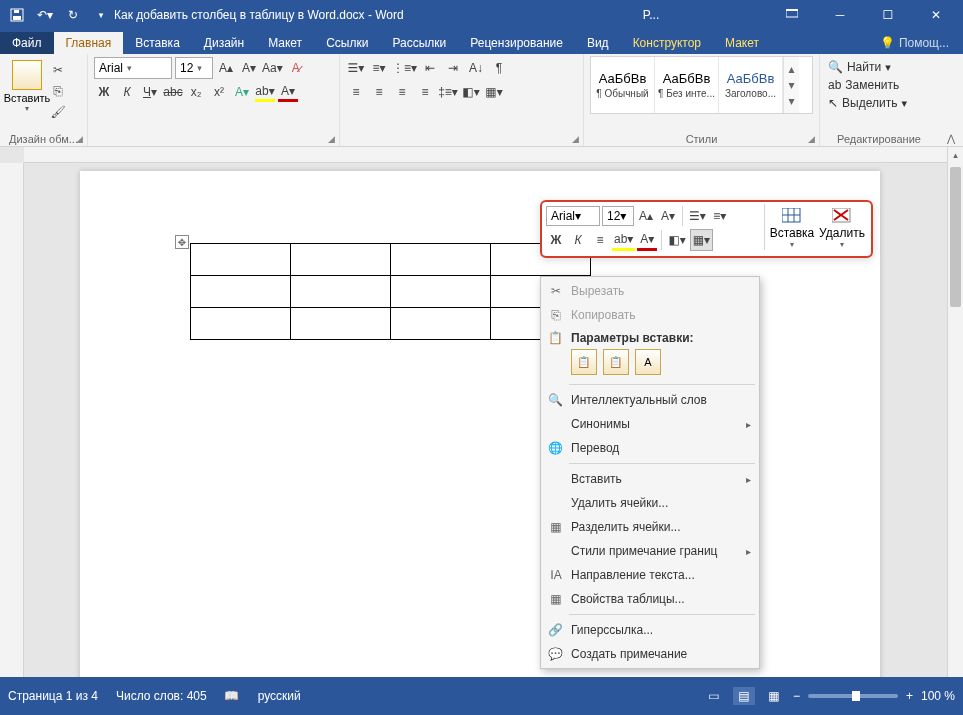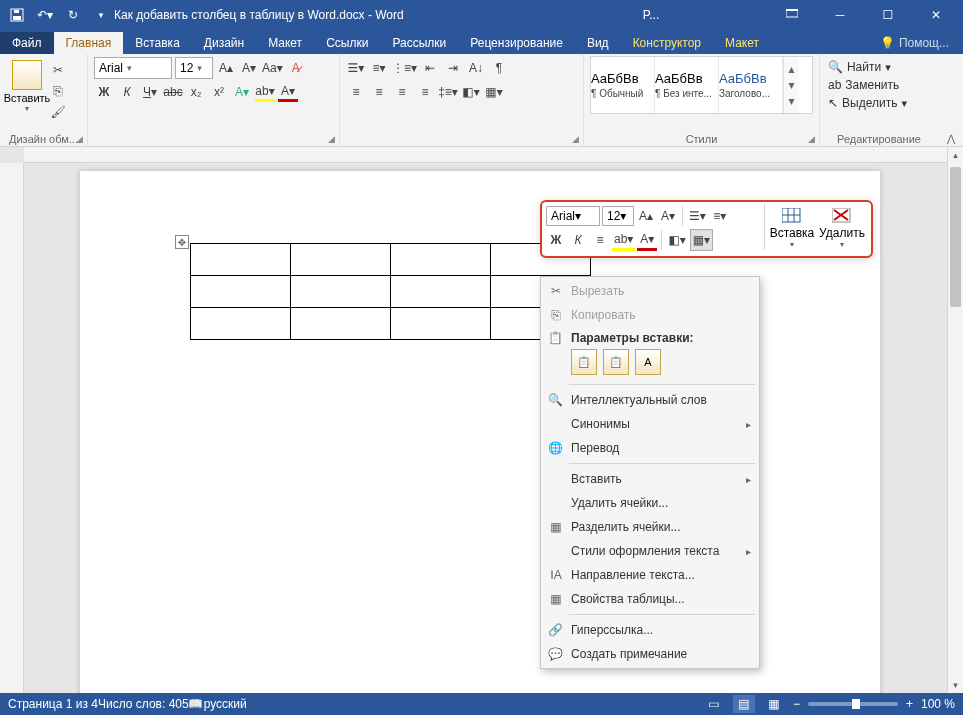--- a/index.html
+++ b/index.html
@@ -20,38 +20,38 @@
 .rgroup{border-right:1px solid #e1e1e1;padding:2px 6px 16px 6px;display:flex;flex-direction:column;position:relative}
 .rgroup-label{position:absolute;bottom:1px;left:0;right:0;text-align:center;font-size:11px;color:#666}
 .rgroup-launcher{position:absolute;bottom:2px;right:4px;font-size:9px;color:#888}
 .grow{display:flex;align-items:center;gap:3px;height:24px}
 .rbtn{min-width:20px;height:20px;display:flex;align-items:center;justify-content:center;cursor:pointer;color:#444;font-size:12px}
 .combo{border:1px solid #ababab;background:#fff;height:22px;display:flex;align-items:center;padding:0 2px 0 4px;font-size:12px}
 .combo .dd{color:#666;font-size:9px;margin-left:4px}
 .paste-big{width:42px;display:flex;flex-direction:column;align-items:center;padding-top:4px}
 .paste-big .ico{width:30px;height:30px;border:1px solid #d4a000;background:linear-gradient(#fff,#f5e6c0)}
 .styles{display:flex;border:1px solid #d4d4d4;background:#fff}
-.style-box{width:64px;height:56px;border-right:1px solid #e8e8e8;display:flex;flex-direction:column;align-items:flex-start;justify-content:center;font-size:10px}
+.style-box{width:64px;height:56px;border-right:1px solid #e8e8e8;display:flex;flex-direction:column;align-items:center;justify-content:center;font-size:10px}
 .style-box .prev{font-size:13px;margin-bottom:2px}
 .style-box .nm{font-size:10px;color:#444;white-space:nowrap;overflow:hidden;max-width:60px}
 .styles-expand{width:16px;display:flex;flex-direction:column;justify-content:center;align-items:center;background:#f8f8f8;border-left:1px solid #e1e1e1;cursor:pointer;color:#666;font-size:8px;gap:2px}
 .edit-group{padding:4px 8px}
 .edit-item{display:flex;align-items:center;gap:4px;font-size:11px;color:#333;padding:2px 0;cursor:pointer}
 .ribbon-collapse{width:24px;position:absolute;right:0;bottom:0;height:16px;display:flex;align-items:center;justify-content:center;color:#666;font-size:10px}
 .doc-area{position:absolute;top:147px;left:0;right:16px;bottom:22px;background:#e6e6e6;overflow:hidden}
 .ruler{position:absolute;top:0;left:24px;right:0;height:16px;background:#f3f3f3;border-bottom:1px solid #d4d4d4}
 .vruler{position:absolute;top:16px;left:0;width:24px;bottom:0;background:#f3f3f3;border-right:1px solid #d4d4d4}
 .page{position:absolute;top:24px;left:80px;width:800px;height:900px;background:#fff;box-shadow:0 0 6px rgba(0,0,0,.2)}
 .tbl-sel{position:absolute;top:64px;left:95px;width:14px;height:14px;border:1px solid #888;display:flex;align-items:center;justify-content:center;font-size:10px;color:#666;background:#fff}
 .wtable{position:absolute;top:72px;left:110px;border-collapse:collapse}
 .wtable td{border:1px solid #000;width:100px;height:32px}
 .scroll-v{position:absolute;top:147px;right:0;width:16px;bottom:22px;background:#f3f3f3;border-left:1px solid #d4d4d4}
 .scroll-v .thumb{position:absolute;top:20px;left:2px;right:2px;height:140px;background:#c2c2c2;border-radius:2px}
 .scroll-v .arr{position:absolute;left:0;right:0;height:16px;display:flex;align-items:center;justify-content:center;color:#666;font-size:9px}
-.statusbar{position:absolute;bottom:0;left:0;right:0;height:22px;background:#2b579a;color:#fff;display:flex;align-items:center;padding:0 8px;font-size:11px;}
+.statusbar{position:absolute;bottom:0;left:0;right:0;height:38px;background:#2b579a;color:#fff;display:flex;align-items:center;padding:0 8px;font-size:11px;gap:18px}
 .statusbar .right{margin-left:auto;display:flex;align-items:center;gap:8px}
 .viewbtn{width:22px;height:18px;display:flex;align-items:center;justify-content:center;color:#fff}
 .zoom-slider{width:90px;height:4px;background:#7a9ac9;position:relative;border-radius:2px}
 .zoom-slider .knob{position:absolute;top:-3px;left:44px;width:8px;height:10px;background:#fff}
 
 
 .mini-toolbar{position:absolute;top:200px;left:540px;width:333px;height:58px;background:#fff;border:2px solid #d43d2a;border-radius:6px;box-shadow:0 2px 8px rgba(0,0,0,.15);padding:2px 4px;z-index:5}
 .mini-row{display:flex;align-items:center;gap:2px;height:24px}
 .mini-btn{min-width:20px;height:22px;display:flex;align-items:center;justify-content:center;cursor:pointer;font-size:12px;color:#444;padding:0 2px}
 .mini-combo{border:1px solid #ababab;background:#fff;height:20px;display:flex;align-items:center;padding:0 2px 0 4px;font-size:11px}
@@ -359,21 +359,21 @@
       <span class="sub">▸</span>
     </div>
   <div class="ctx-item">
       <span>Удалить ячейки...</span>
     </div>
   <div class="ctx-item">
       <span class="ico">▦</span>
       <span>Разделить ячейки...</span>
     </div>
   <div class="ctx-item">
-      <span>Стили оформления текста</span>
+      <span>Стили примечание границ</span>
       <span class="sub">▸</span>
     </div>
   <div class="ctx-item">
       <span class="ico">ⅠA</span>
       <span>Направление текста...</span>
     </div>
   <div class="ctx-item">
       <span class="ico">▦</span>
       <span>Свойства таблицы...</span>
     </div>

